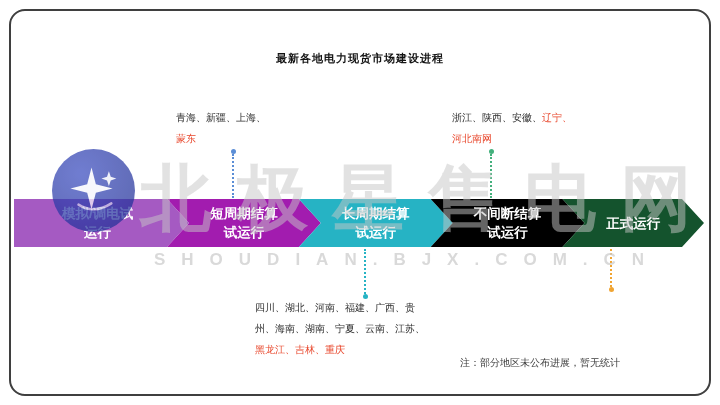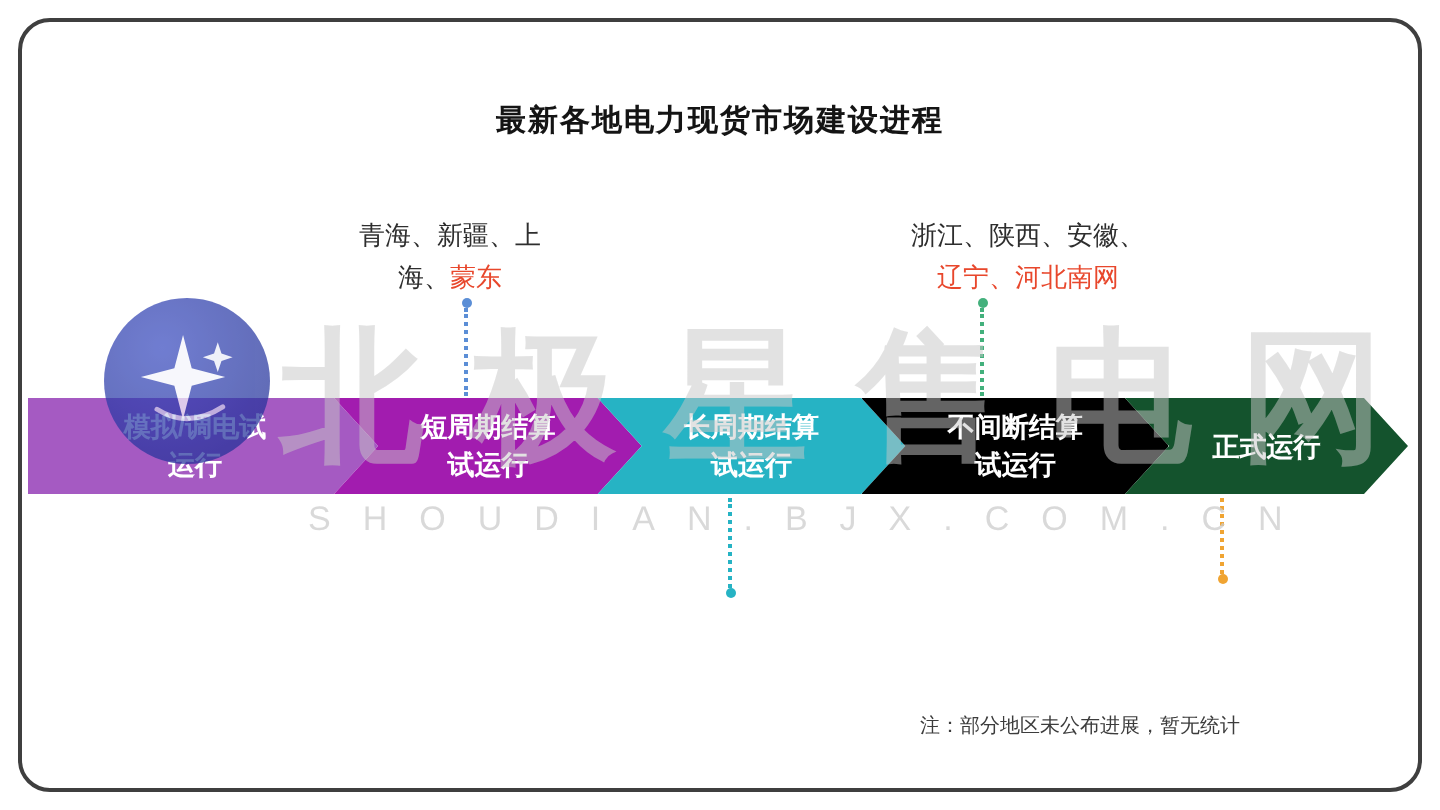--- a/index.html
+++ b/index.html
@@ -7,24 +7,24 @@
   .canvas{
     position:relative;width:720px;height:405px;background:#ffffff;overflow:hidden;
     font-family:"Liberation Sans","DejaVu Sans",sans-serif;
   }
   .border-frame{
     position:absolute;inset:9px;border:2px solid #3f3f3f;border-radius:16px;
     pointer-events:none;z-index:1;
   }
   .title{
     position:absolute;top:51px;left:0;width:100%;margin:0;text-align:center;
-    font-size:15px;font-weight:bold;color:#141414;letter-spacing:1px;z-index:2;
+    font-size:11px;font-weight:bold;color:#141414;letter-spacing:1px;z-index:2;
   }
   .ann{
-    position:absolute;font-size:13px;line-height:21px;text-align:center;color:#2e2e2e;z-index:3;
+    position:absolute;font-size:10px;line-height:21px;color:#2e2e2e;z-index:3;
   }
   .ann .red{color:var(--red);}
   .ann-top-left{left:176px;top:107px;width:98px;}
   .ann-top-right{left:452px;top:107px;width:124px;}
   .ann-bottom-center{left:255px;top:297px;width:176px;}
   .ann-bottom-right{left:560px;top:292px;width:126px;}
   .note{
     position:absolute;left:460px;top:356px;font-size:10px;color:#3c3c3c;z-index:3;
   }
   
@@ -62,21 +62,21 @@
   .wm-logo{
     position:absolute;left:52px;top:149px;width:83px;height:83px;border-radius:50%;
     background:radial-gradient(circle at 35% 30%, #3a4cc0, #1c2a8e);opacity:0.72;
     display:flex;align-items:center;justify-content:center;
   }
   .wm-text{
     position:absolute;left:140px;top:151px;font-size:72px;font-weight:bold;
     color:#c7c7c7;opacity:0.5;letter-spacing:24px;white-space:nowrap;
   }
   .wm-sub{
-    position:absolute;left:154px;top:250px;font-size:17px;font-weight:normal;
+    position:absolute;left:154px;top:250px;font-size:17px;font-weight:bold;
     color:#cdcdcd;opacity:0.75;letter-spacing:16px;white-space:nowrap;
   }
 </style>
 </head>
 <body>
 
 <div class="canvas">
 
   <div class="border-frame"></div>
 
@@ -106,20 +106,21 @@
 试运行</span>
     </div>
     <div class="chev" style="background: #14532d;">
       <span class="chev-label">正式运行</span>
     </div>
   </div>
 
   <div id="conn-teal" class="connector dot-bottom" style="color: rgb(38, 179, 196);"></div>
   <div id="conn-orange" class="connector dot-bottom" style="color: rgb(240, 164, 50);"></div>
 
+  <div class="ann ann-bottom-center"><span>四川、湖北、河南、福建、广西、贵州、海南、湖南、宁夏、云南、江苏、</span><span class="red">黑龙江、吉林、重庆</span></div>
 
   <div class="note">注：部分地区未公布进展，暂无统计</div>
 
   <div class="watermark">
     <div class="wm-logo">
       <svg width="62" height="62" viewBox="0 0 100 100">
         <path d="M46 12 L53 39 L80 46 L53 53 L46 80 L39 53 L12 46 L39 39 Z" fill="#ffffff" opacity="0.95"></path>
         <path d="M74 18 L77 27 L86 30 L77 33 L74 42 L71 33 L62 30 L71 27 Z" fill="#ffffff" opacity="0.9"></path>
         <path d="M25 72 Q50 88 78 70" stroke="#ffffff" stroke-width="4" fill="none" opacity="0.75" stroke-linecap="round"></path>
       </svg>

